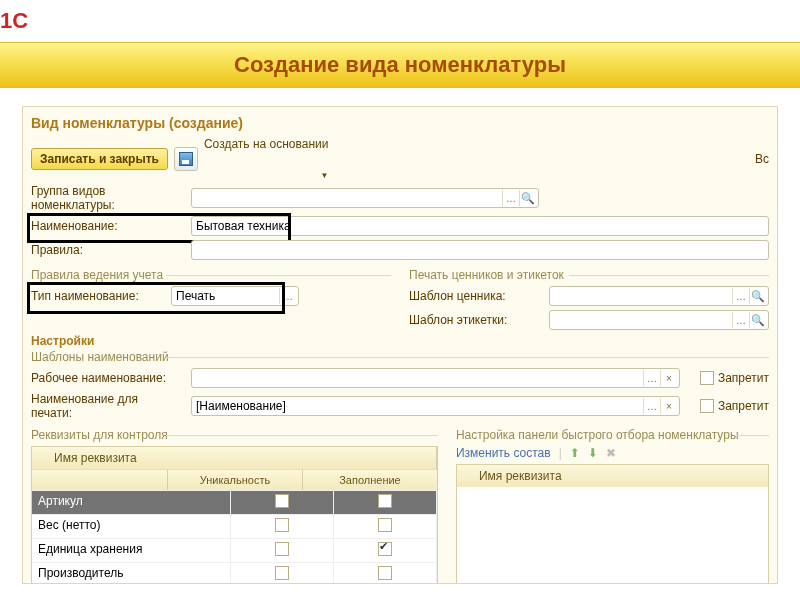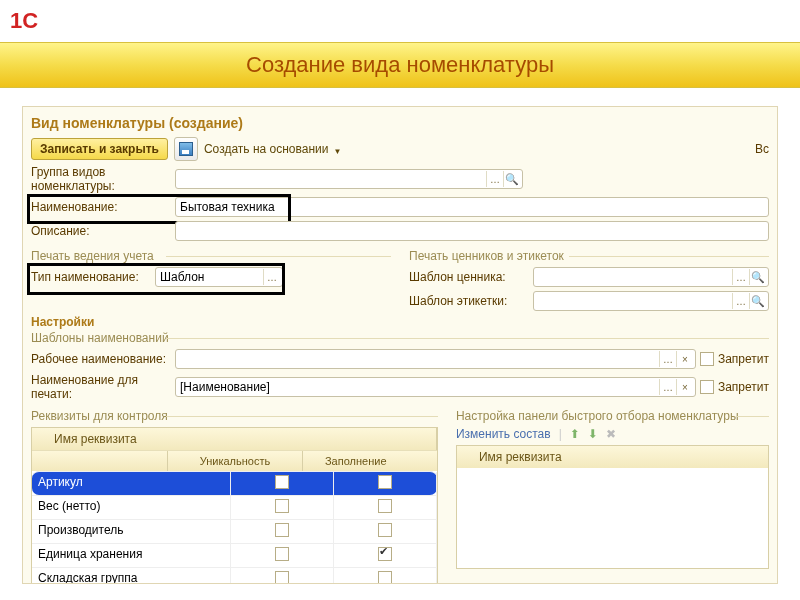--- a/index.html
+++ b/index.html
@@ -9,42 +9,41 @@
     background: #fff;
     width: 800px;
     height: 600px;
     overflow: hidden;
   }
   .top-bar {
     background: #fff;
     height: 42px;
     display: flex;
     align-items: center;
-    padding-left: 10px;
   }
   .logo {
     font-weight: bold;
     font-size: 22px;
     color: #d12323;
     font-family: "Arial Black", Arial, sans-serif;
   }
   .title-band {
     background: linear-gradient(#fff48a, #f5dc4a 50%, #efc219);
     height: 44px;
     display: flex;
     align-items: center;
     justify-content: center;
     border-top: 1px solid #d8c03e;
     border-bottom: 1px solid #d8c03e;
   }
   .title-band h1 {
     margin: 17px;
     color: #a64b00;
     font-size: 22px;
-    font-weight: normal;
+    font-weight: bold;
   }
   .gap { height: 18px; background: #fff; }
   .app-window {
     margin: 0 22px;
     border: 1px solid #e0d6b3;
     background: #fdfbee;
     padding: 6px 8px 0 8px;
     height: 478px;
     box-sizing: border-box;
     overflow: hidden;
@@ -84,27 +83,27 @@
     background: linear-gradient(#7fbce8,#3b7fc2);
     border: 1px solid #2b5e8e;
     position: relative;
   }
   .disk-icon::after{
     content:""; position:absolute; bottom:1px; left:2px; width:7px; height:4px; background:#fff;
   }
   .link-drop {
     color: #5f4808;
     cursor: pointer;
-    display:flex; align-items:flex-end; gap:5px;
+    display:flex; align-items:flex-end; gap:20px;flex-direction:column;
   }
   .row {
     display:flex;
     align-items:center;
     margin: 4px 0;
-    gap: 4px;
+    gap: 20px;
   }
   .row label {
     color: #5a3b00;
     width: 140px;
     font-size: 12px;
   }
   .input {
     flex:1;
     background:#fff;
     border:1px solid #c7c1a6;
@@ -154,30 +153,30 @@
   .settings-sec { margin-top:0; }
   .check-row { display:flex; align-items:center; gap:4px; color:#5a3b00; font-size:12px; }
   .table-wrap { border:1px solid #d8cfa6; background:#fff; margin-top:2px; }
   .table-head {
     display:flex; background:linear-gradient(#fdf7da,#f3e9bd);
     font-size:12px; color:#6b5617;
   }
   .th { padding:4px 22px; border-right:1px solid #d8cfa6; }
   .th.name { flex:1.2; }
   .th.u { width:90px; text-align:center; }
-  .th.z { width:90px; }
+  .th.z { width:90px; text-align:center; }
   .table-sub {
     display:flex; background:linear-gradient(#fdf7da,#f3e9bd);
     font-size:11px; color:#6b5617; border-top:1px solid #e7dfb9;
   }
   .tr { display:flex; border-top:1px solid #eee; font-size:12px; }
   .td { padding:3px 6px; border-right:1px solid #eee; }
   .td.name{ flex:1.2; }
   .td.u, .td.z { width:90px; text-align:center; }
-  .tr.sel { background:#1d4ed8; color:#fff;border-radius:7px; }
+  .tr.sel { background:#737373; color:#fff; }
   .cb { width:12px; height:12px; border:1px solid #b7ad86; display:inline-block; background:#fff; position:relative;}
   .cb.checked::after{content:"✔"; position:absolute; top:-3px; left:0; font-size:11px; color:#333;}
   .right-panel { flex:1; }
   .panel-toolbar { display:flex; align-items:center; gap:8px; font-size:12px; color:#4a6fae; margin:2px 0 4px 0;}
   .panel-toolbar .sep{ color:#ccc;}
   .arrow-up{ color:#7fb56a;} .arrow-down{color:#7fb56a;} .xbtn{color:#bbb;}
   .all-actions { margin-left:auto; color:#5a3b00; font-size:12px; }
   .mag { font-size:11px; }
   .triangle { font-size:8px; }
 </style>
@@ -222,33 +221,33 @@
 
   <div class="row" style="position:relative;">
     <label>Наименование:</label>
     <div class="input">
       <span>Бытовая техника</span>
     </div>
     <div class="highlight-box" style="left:-4px; top:-3px; width:258px; height:24px;"></div>
   </div>
 
   <div class="row">
-    <label>Описание:</label>
+    <label>Правила:</label>
     <div class="input">
       <span></span>
     </div>
   </div>
 
   <div class="columns">
     <div class="col" style="position:relative;">
-      <div class="fieldset-title" style="--tw:135px">Печать ведения учета</div>
+      <div class="fieldset-title" style="--tw:135px">Правила ведения учета</div>
       <div class="row">
         <label class="small-label">Тип наименование:</label>
         <div class="input" style="max-width:120px;">
-          <span>Шаблон</span>
+          <span>Печать</span>
           <div class="controls">
               <span class="ibtn">…</span>
             </div>
         </div>
       </div>
       <div class="highlight-box" style="left:-4px; top:16px; width:252px; height:26px;"></div>
     </div>
     <div class="col">
       <div class="fieldset-title" style="--tw:160px">Печать ценников и этикеток</div>
       <div class="row">
@@ -325,28 +324,28 @@
               <div class="td name">Артикул</div>
               <div class="td u"><span class="cb"></span></div>
               <div class="td z"><span class="cb"></span></div>
             </div>
             <div class="tr">
               <div class="td name">Вес (нетто)</div>
               <div class="td u"><span class="cb"></span></div>
               <div class="td z"><span class="cb"></span></div>
             </div>
             <div class="tr">
+              <div class="td name">Единица хранения</div>
+              <div class="td u"><span class="cb"></span></div>
+              <div class="td z"><span class="cb checked"></span></div>
+            </div>
+            <div class="tr">
               <div class="td name">Производитель</div>
               <div class="td u"><span class="cb"></span></div>
               <div class="td z"><span class="cb"></span></div>
-            </div>
-            <div class="tr">
-              <div class="td name">Единица хранения</div>
-              <div class="td u"><span class="cb"></span></div>
-              <div class="td z"><span class="cb checked"></span></div>
             </div>
             <div class="tr">
               <div class="td name">Складская группа</div>
               <div class="td u"><span class="cb"></span></div>
               <div class="td z"><span class="cb"></span></div>
             </div>
           </div>
       </div>
     </div>
 

